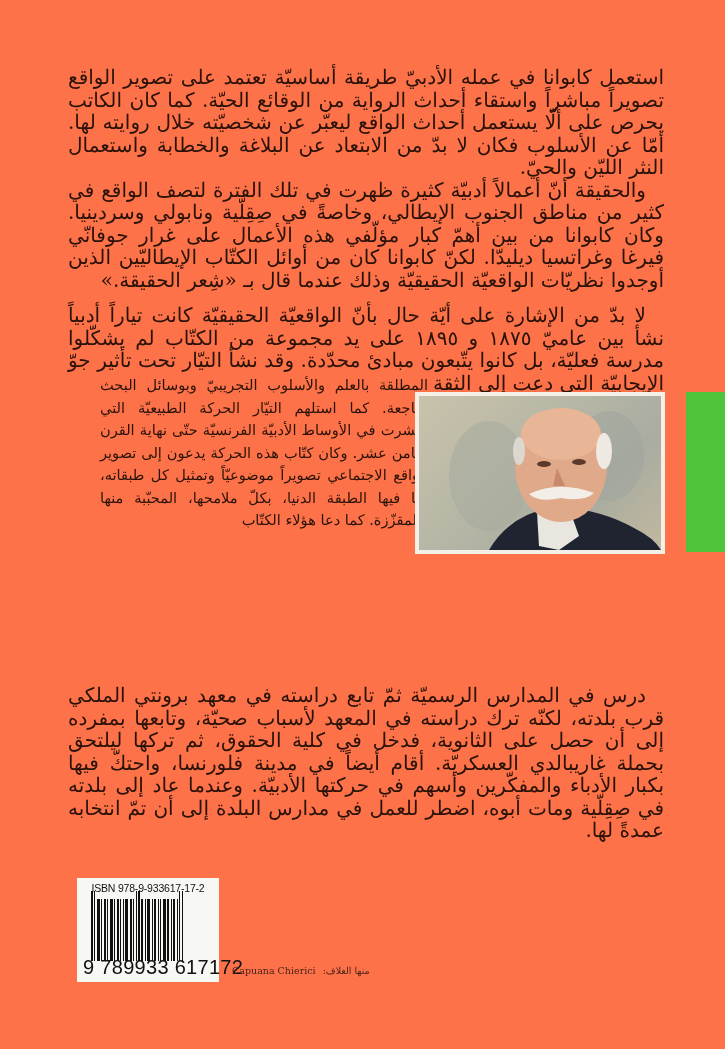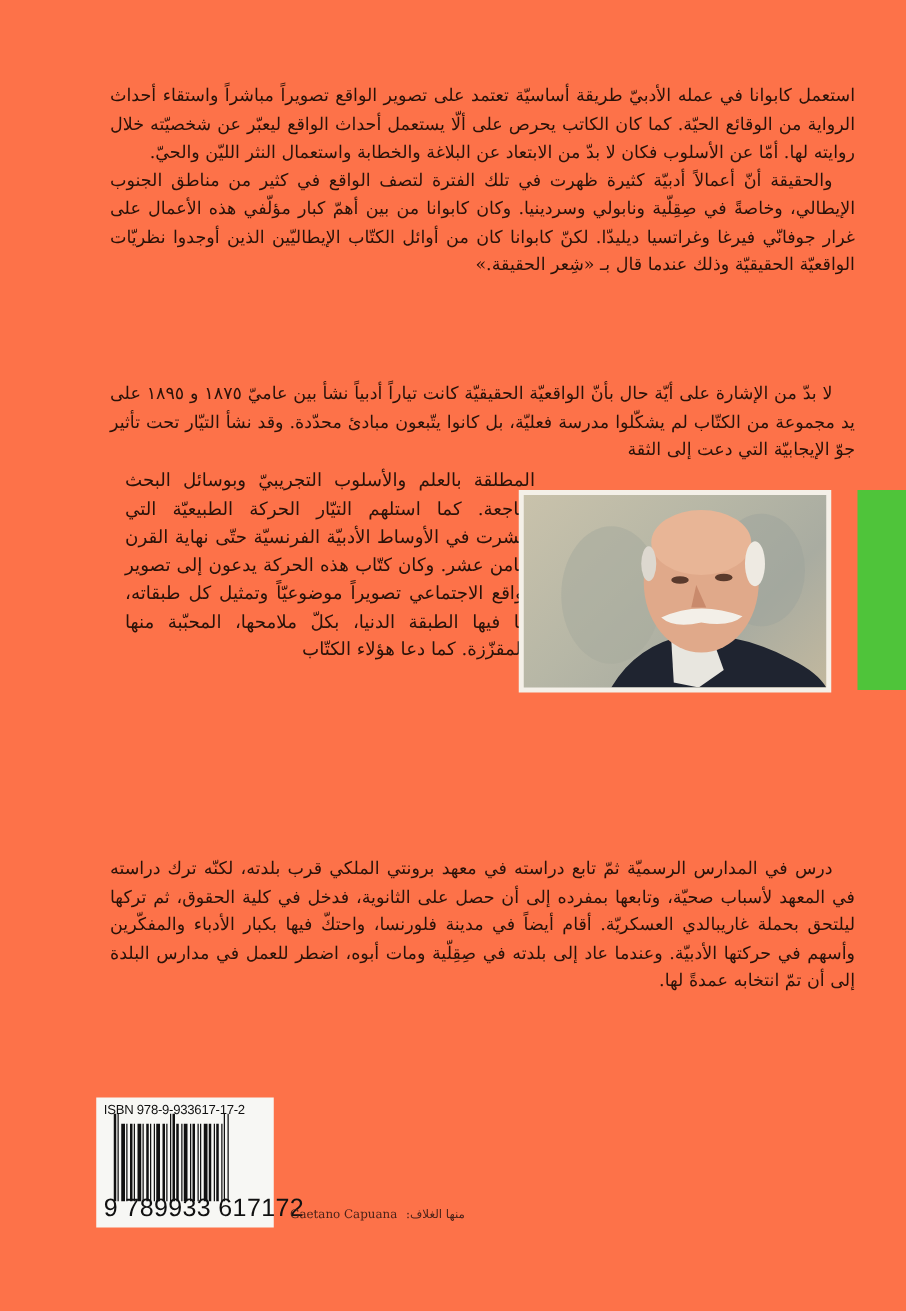--- a/index.html
+++ b/index.html
@@ -5,23 +5,23 @@
   html, body { margin: 0; padding: 0; }
   body {
     width: 725px; height: 1049px; overflow: hidden;
     background: #fd7249;
     font-family: "DejaVu Serif", serif;
     color: #2a1208;
     position: relative;
   }
   .page { position: absolute; left: 0; top: 0; width: 725px; height: 1049px; background: #fd7249; }
   .text-block {
-    position: absolute; left: 88px; width: 596px;
+    position: absolute; left: 68px; width: 596px;
     direction: rtl; text-align: justify;
-    font-size: 14px; line-height: 22.5px;
+    font-size: 20px; line-height: 22.5px;
   }
   .text-block p { margin: 0; text-indent: 18px; }
   .text-block p.noindent { text-indent: 0; }
   #block1 { top: 66px; }
   #block2 { top: 304px; }
   .wrap-col {
     position: absolute; left: 76px; top: 374px; width: 328px;
     direction: rtl; text-align: justify;
     font-size: 14.6px; line-height: 22.5px; margin-left: 24px;
   }
@@ -39,21 +39,21 @@
   .portrait svg { position: absolute; left: 0; top: 0; width: 100%; height: 100%; }
   .green-block {
     position: absolute; left: 686px; top: 392px; width: 39px; height: 160px;
     background: #4fc43a;
   }
   .isbn-box {
     position: absolute; left: 77px; top: 878px; width: 142px; height: 104px;
     background: #f7f7f4; box-sizing: border-box; padding: 3px 6px;
     font-family: "Liberation Sans", sans-serif; color: #111;
   }
-  .isbn-top { font-size: 10.5px; text-align: left; letter-spacing: -0.2px; height: 14px; line-height: 14px; }
+  .isbn-top { font-size: 10.5px; text-align: center; letter-spacing: -0.2px; height: 14px; line-height: 14px; }
   .barcode { display: flex; align-items: flex-end; height: 66px; margin-left: 8px; }
   .barcode span { display: inline-block; background: #111; height: 62px; margin-right: 1.5px; }
   .barcode span.g { height: 70px; }
   .isbn-bottom { font-size: 20px; line-height: 20px; letter-spacing: 0.3px; margin-top: -4px; white-space: nowrap; }
   .cover-credit {
     position: absolute; left: 232px; top: 965px;
     font-size: 9.5px; color: #4a2218; white-space: nowrap;
     font-family: "DejaVu Serif", serif;
   }
   .cover-credit .ar { direction: rtl; unicode-bidi: embed; margin-left: 4px; }
@@ -135,17 +135,17 @@
       <span style="width:1px"></span>
         <span style="width:2px"></span>
         <span style="width:1px"></span>
       <span class="g" style="width:1px"></span>
         <span class="g" style="width:1.5px"></span>
     </div>
     <div class="isbn-bottom">9 789933 617172</div>
   </div>
 
   <div class="cover-credit">
-    <span>Gaetano Capuana</span>
+    <span>Capuana Chierici</span>
     <span class="ar">منها الغلاف:</span>
   </div>
 
 </div>
 
 </body></html>

